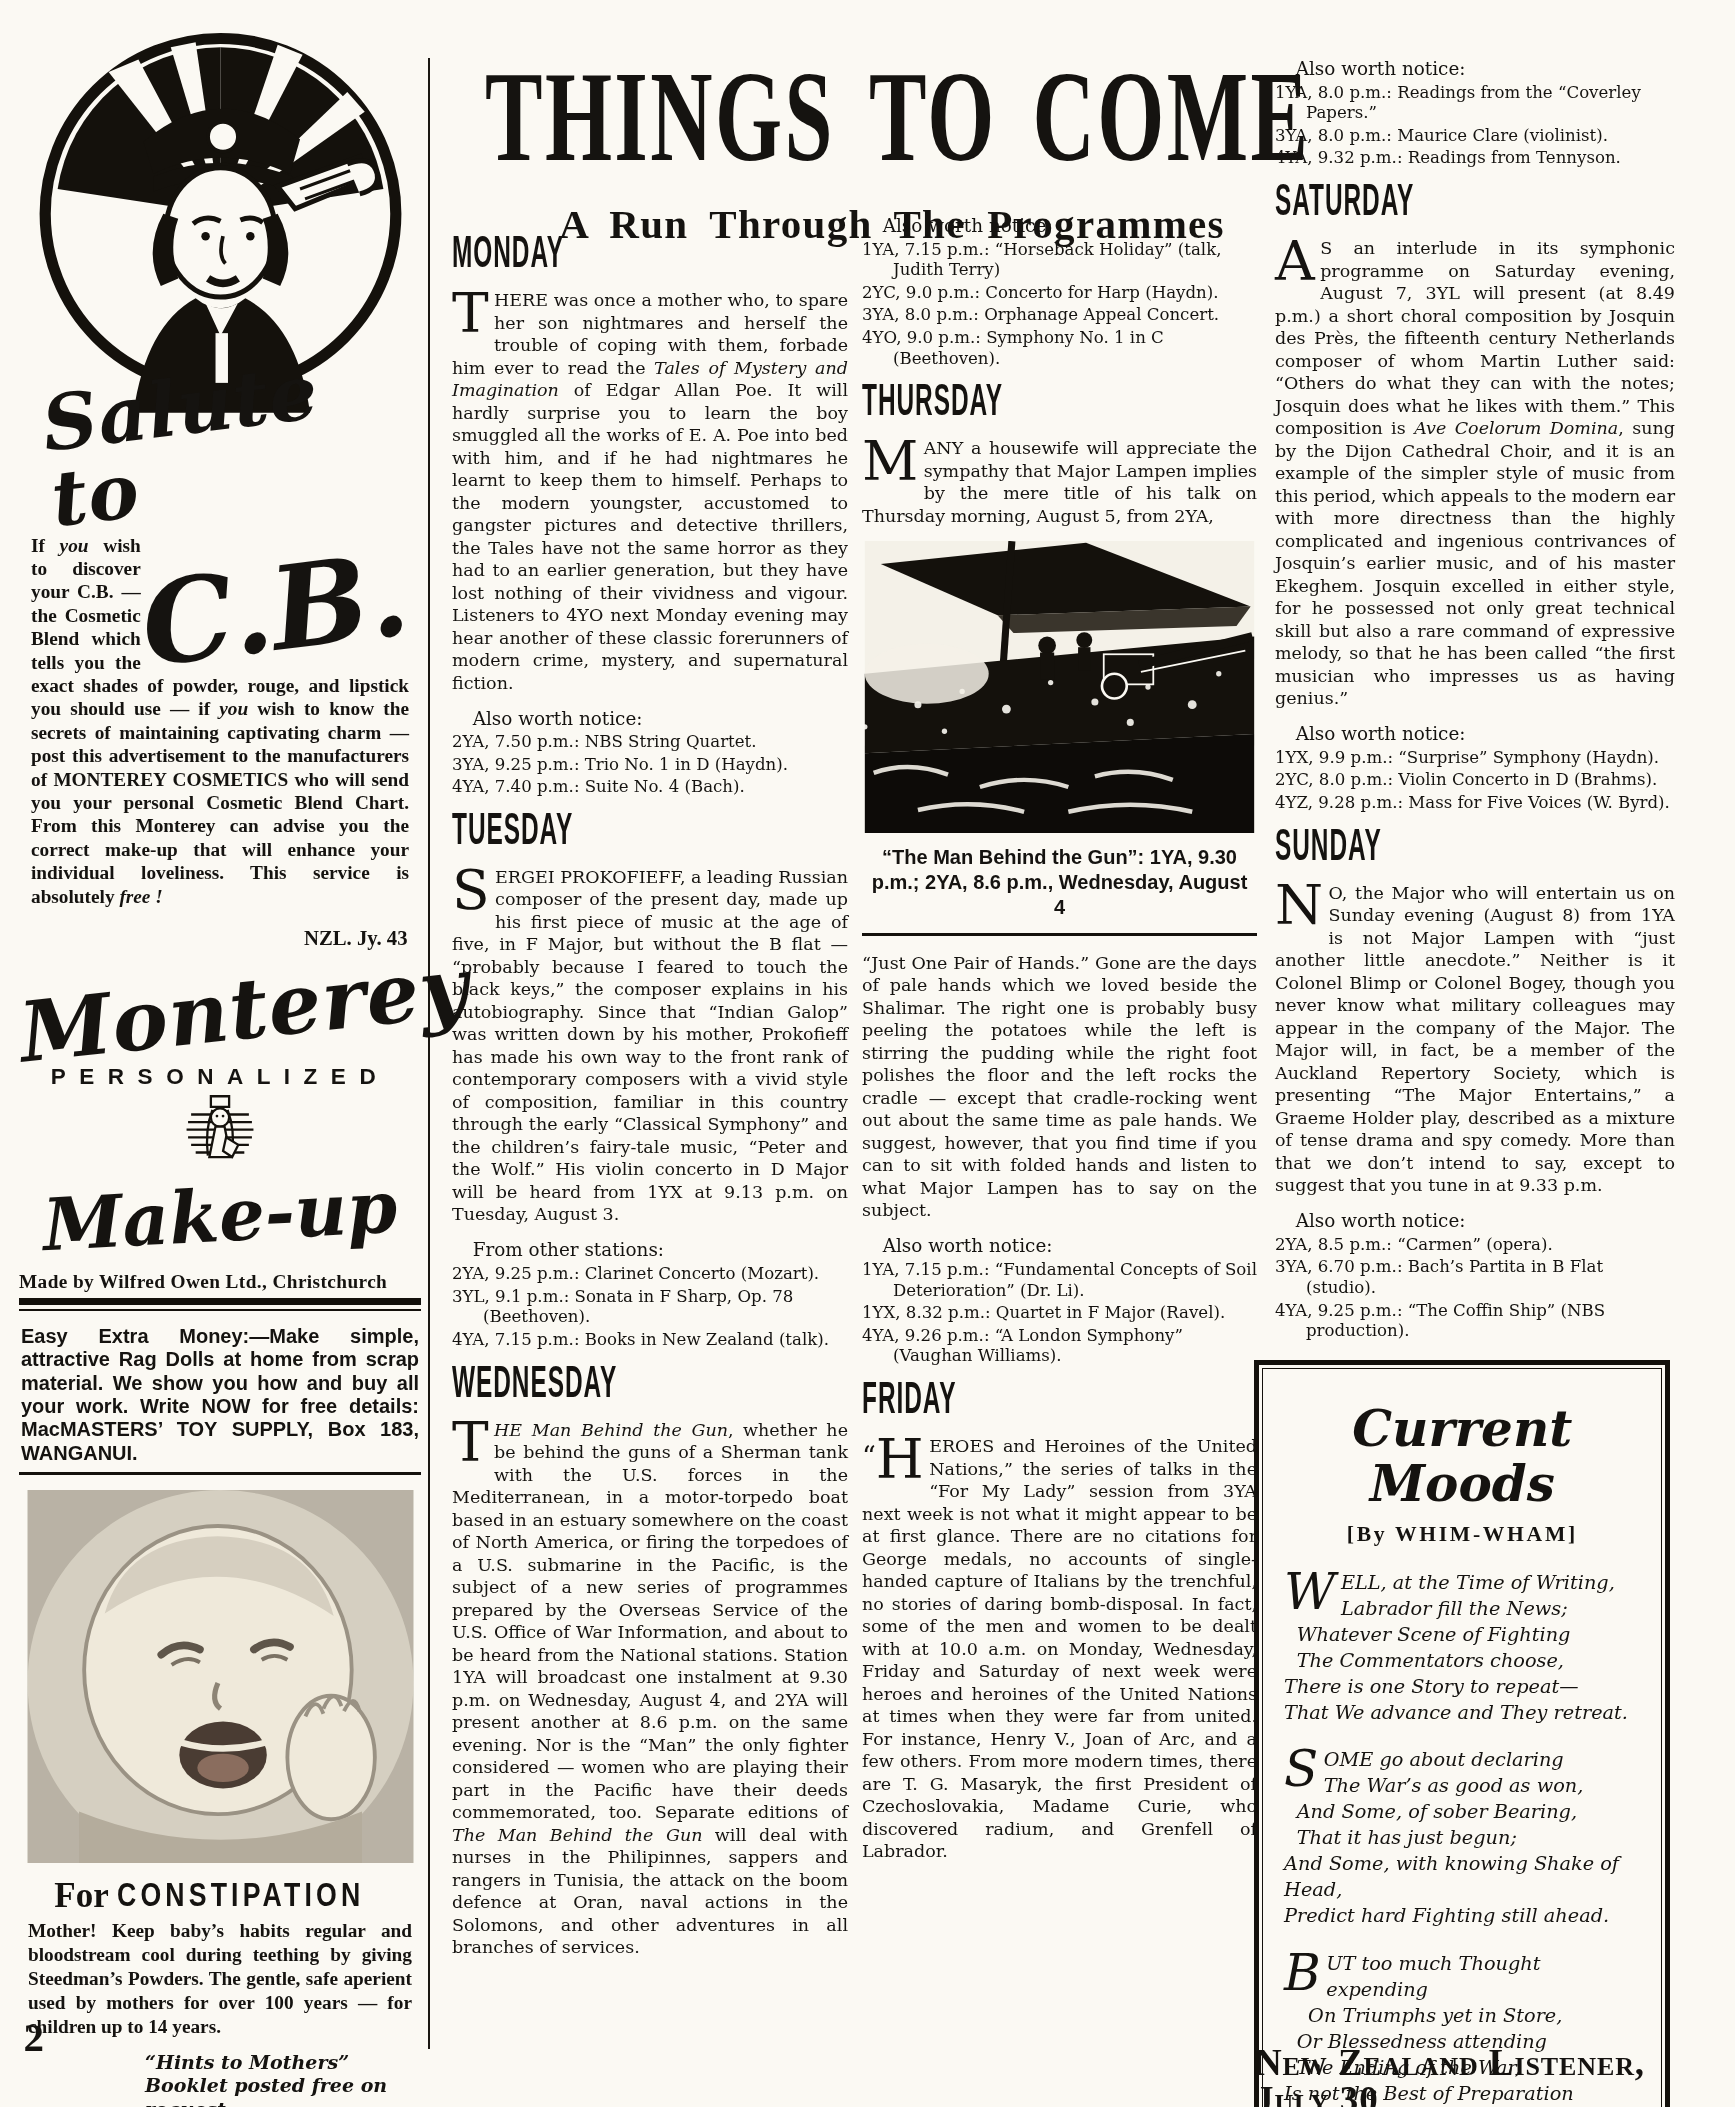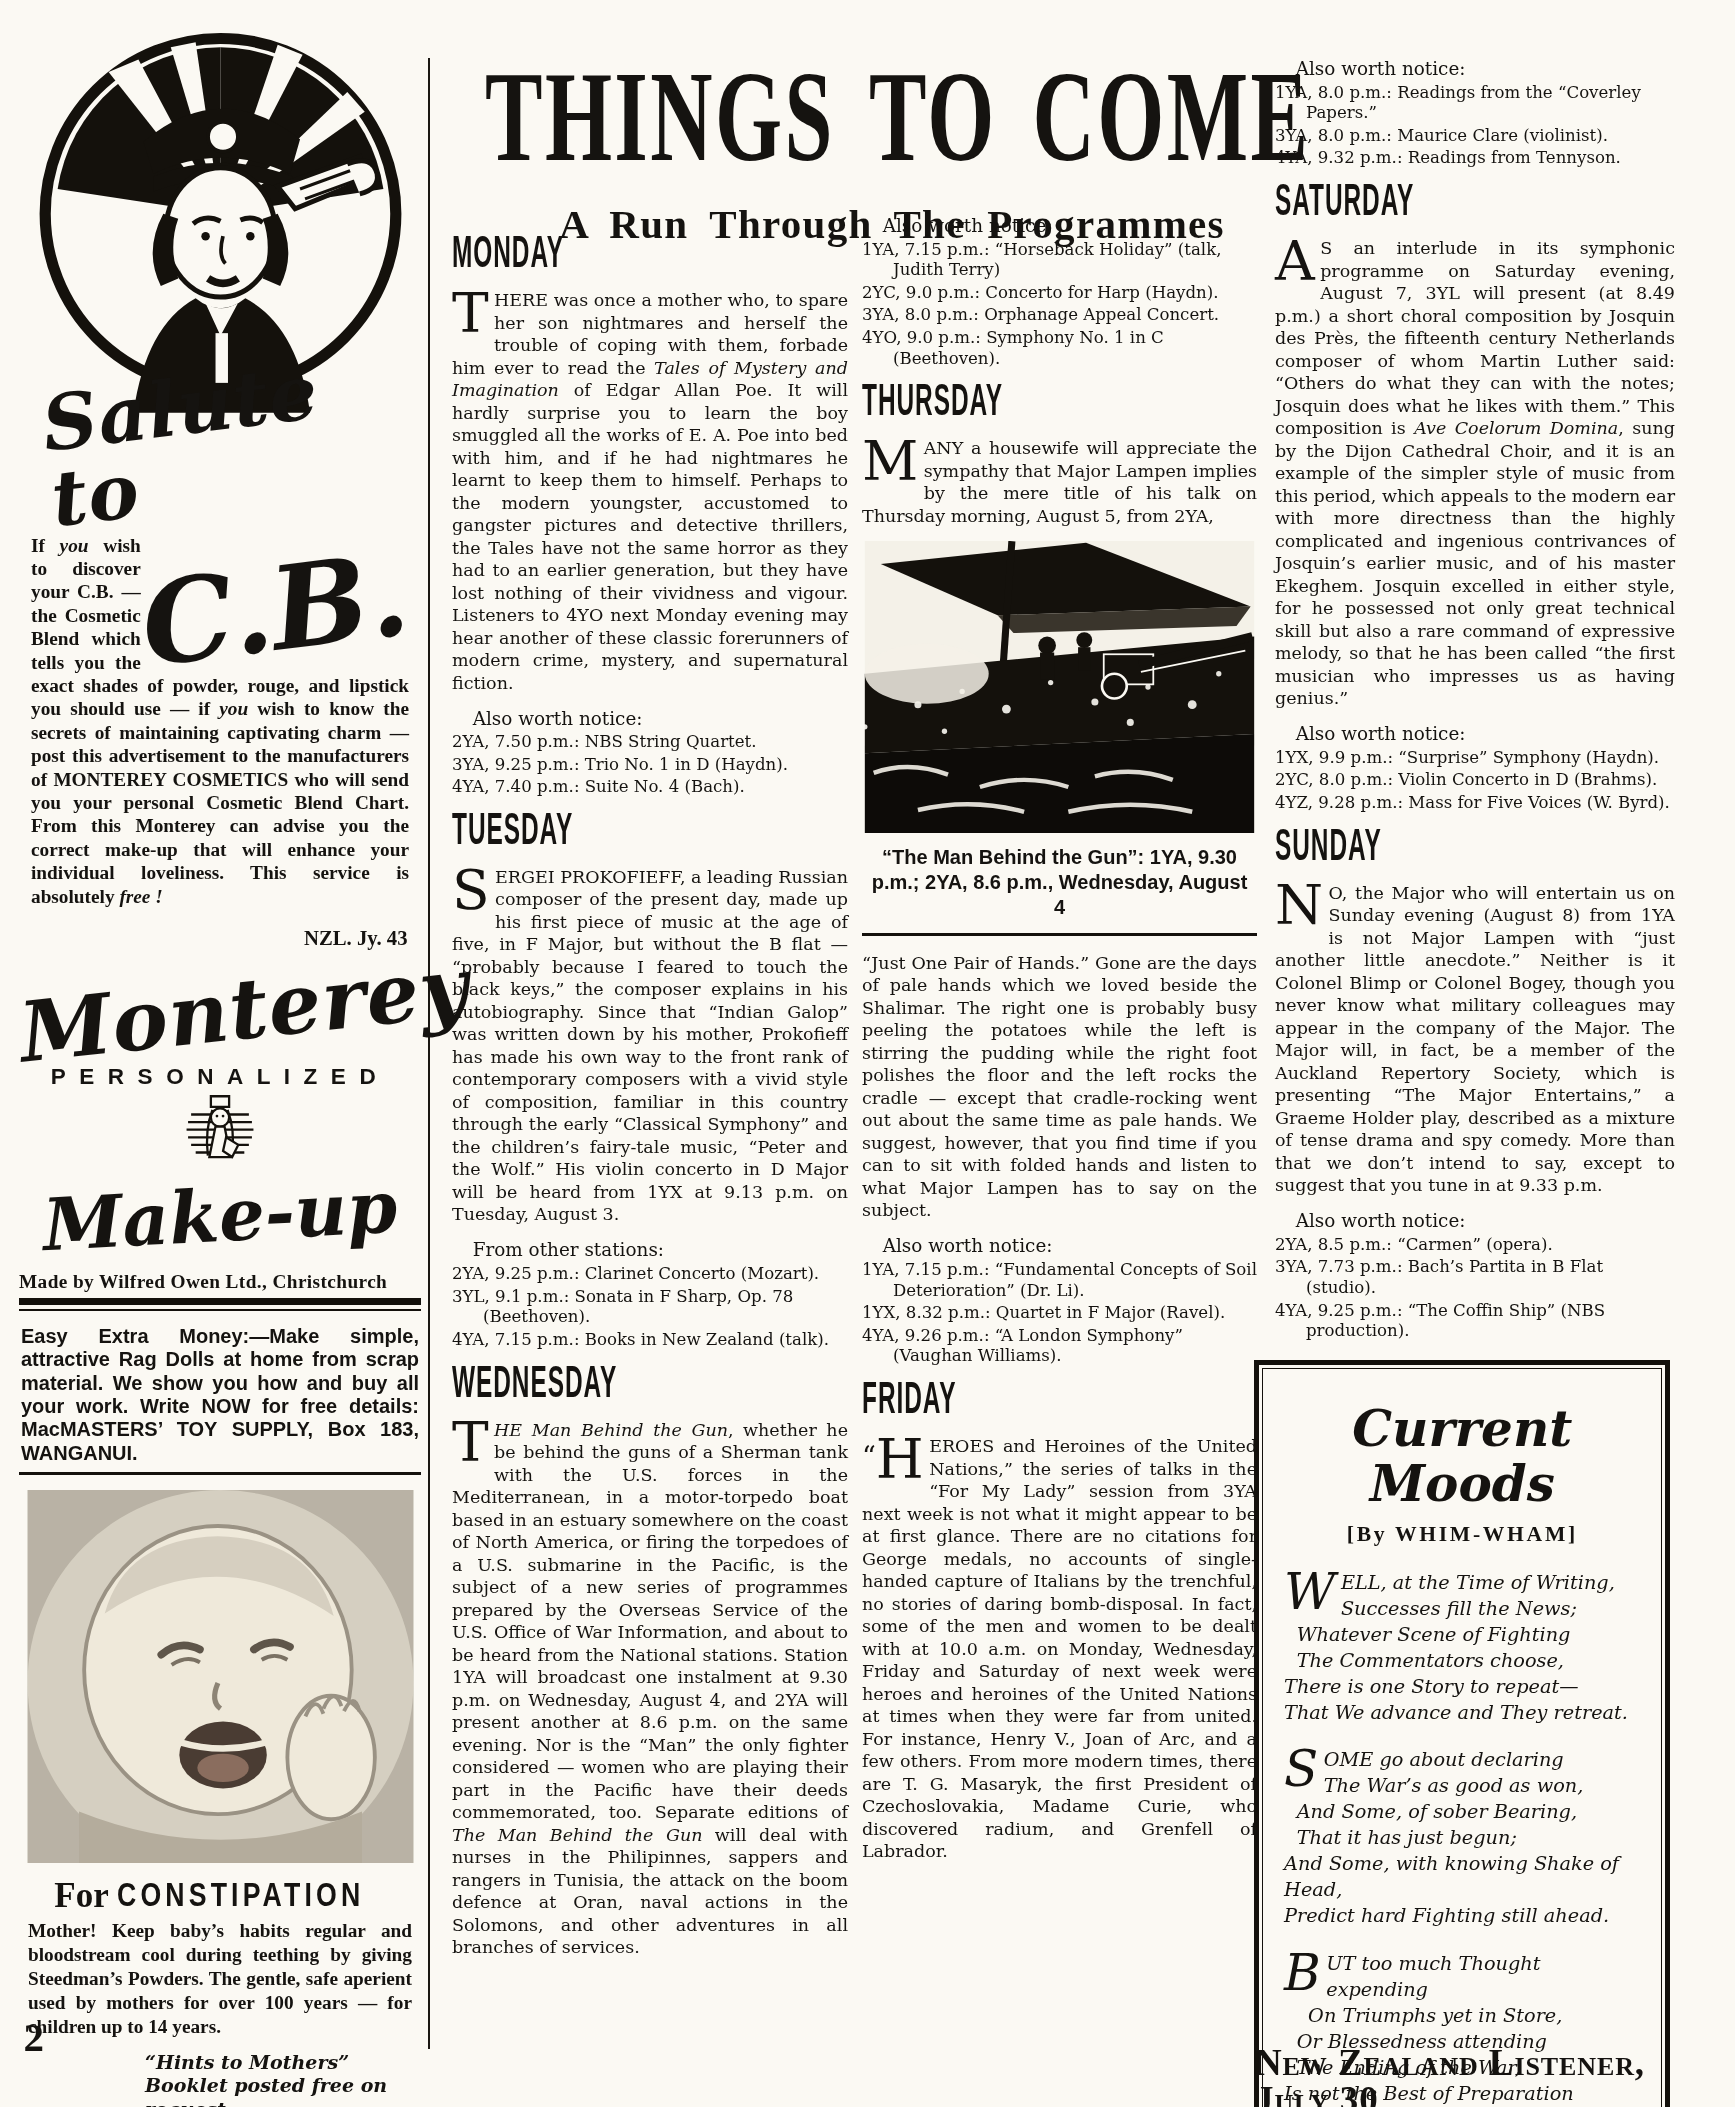--- a/index.html
+++ b/index.html
@@ -331,35 +331,35 @@
       <div class="notice" data-name="list-item">4YZ, 9.28 p.m.: Mass for Five Voices (W. Byrd).</div>
     </div>
   </section>
 
   <section data-name="section-sunday">
     <h2 class="day-head" data-name="day-heading-sunday"><span>SUNDAY</span></h2>
     <p class="body" data-name="sunday-article"><span class="dropcap" data-name="dropcap">N</span><span>O, the Major who will entertain us on Sunday evening (August 8) from 1YA is not Major Lampen with “just another little anecdote.” Neither is it Colonel Blimp or Colonel Bogey, though you never know what military colleagues may appear in the company of the Major. The Major will, in fact, be a member of the Auckland Repertory Society, which is presenting “The Major Entertains,” a Graeme Holder play, described as a mixture of tense drama and spy comedy. More than that we don’t intend to say, except to suggest that you tune in at 9.33 p.m.</span></p>
     <p class="notice-label" data-name="also-worth-notice-label">Also worth notice:</p>
     <div class="notices" data-name="sunday-notice-list">
       <div class="notice" data-name="list-item">2YA, 8.5 p.m.: “Carmen” (opera).</div>
-      <div class="notice" data-name="list-item">3YA, 7.73 p.m.: Bach’s Partita in B Flat (studio).</div>
+      <div class="notice" data-name="list-item">3YA, 6.70 p.m.: Bach’s Partita in B Flat (studio).</div>
       <div class="notice" data-name="list-item">4YA, 9.25 p.m.: “The Coffin Ship” (NBS production).</div>
     </div>
   </section>
 
   <div class="moods-box" data-name="current-moods-box">
     <div class="moods-inner" data-name="current-moods-inner">
       <div class="moods-title" data-name="poem-title">Current Moods</div>
       <div class="moods-byline" data-name="poem-byline">[By WHIM-WHAM]</div>
 
       <div class="stanza" data-name="poem-stanza">
         <div class="poem-lines">
           <span class="poem-cap" data-name="poem-dropcap">W</span>
           <div class="pl" data-name="poem-line">ELL, at the Time of Writing,</div>
-          <div class="pl" data-name="poem-line">Successes fill the News;</div>
+          <div class="pl" data-name="poem-line">Labrador fill the News;</div>
           <div class="pl" data-name="poem-line">Whatever Scene of Fighting</div>
           <div class="pl" data-name="poem-line">The Commentators choose,</div>
           <div class="pl" data-name="poem-line">There is one Story to repeat—</div>
           <div class="pl" data-name="poem-line">That We advance and They retreat.</div>
         </div>
       </div>
 
       <div class="stanza" data-name="poem-stanza">
         <div class="poem-lines">
           <span class="poem-cap" data-name="poem-dropcap">S</span>

